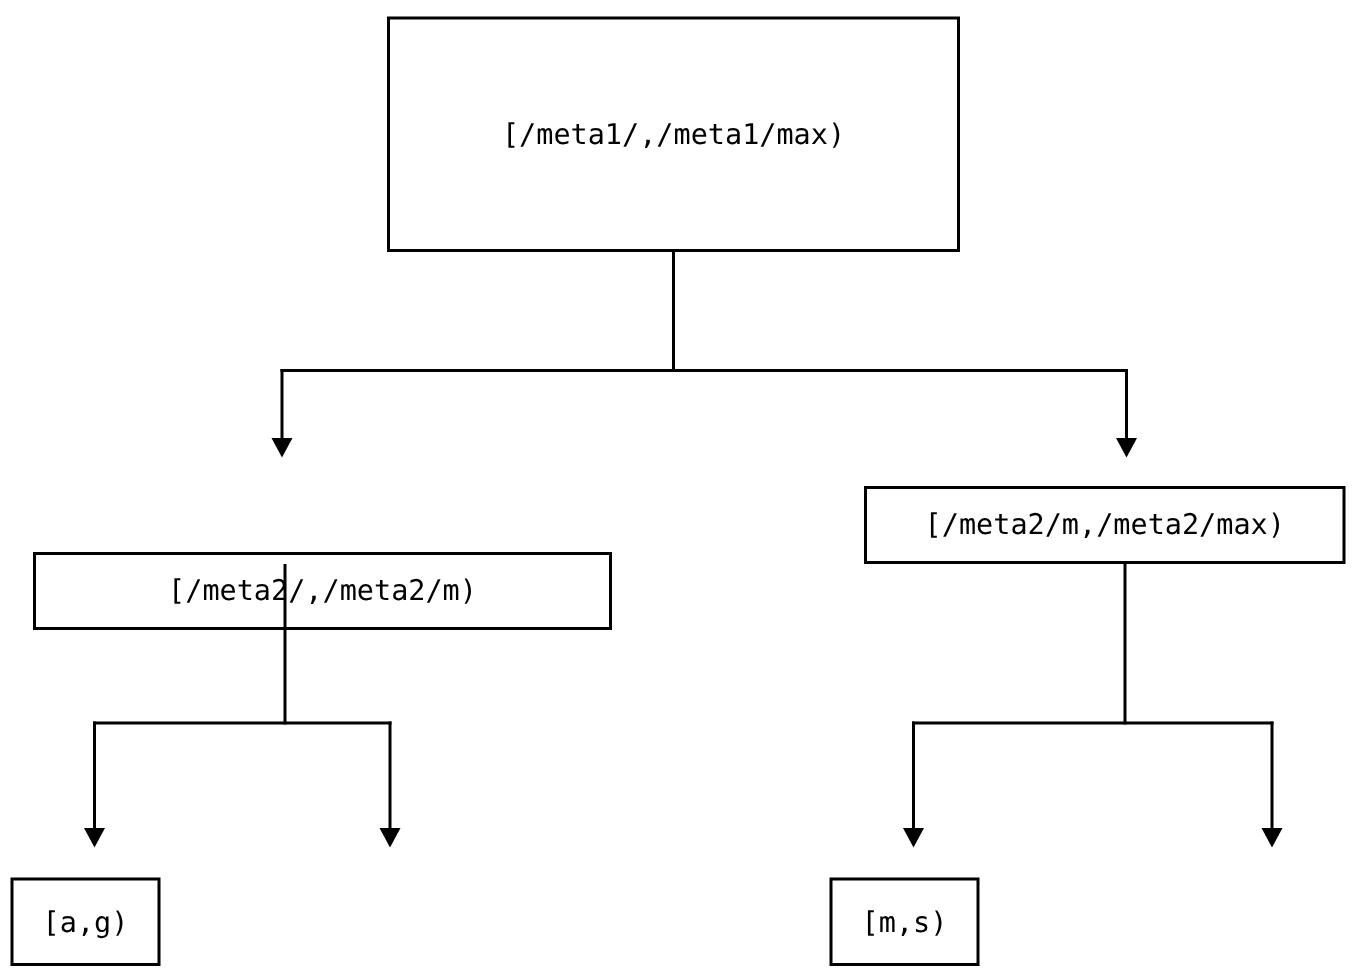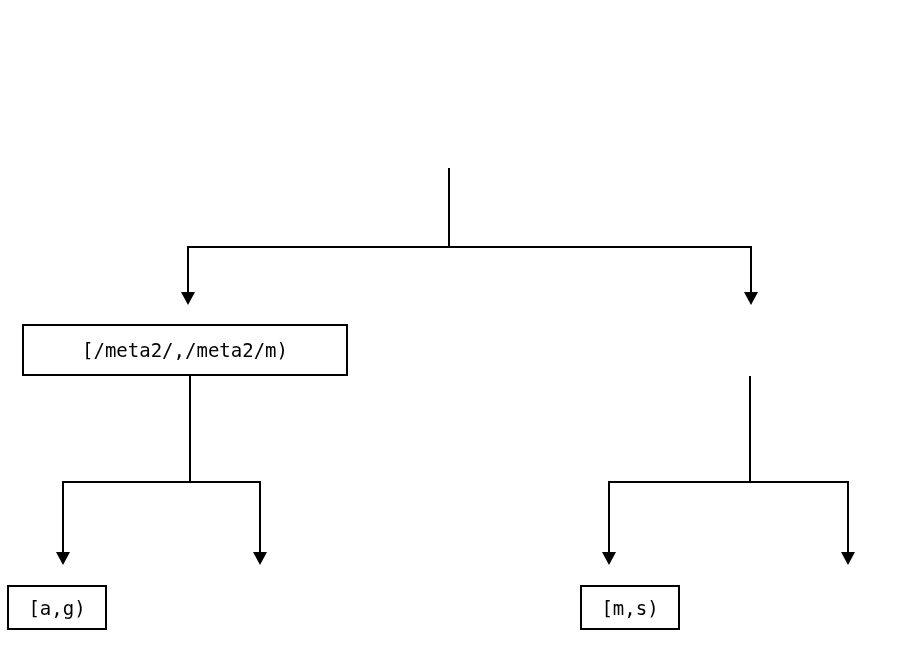--- a/index.html
+++ b/index.html
@@ -40,34 +40,35 @@
     height: 157px;
     font-size: 19px;
   }
   .node-mid {
     top: 324px;
     height: 52px;
     font-size: 19px;
   }
   .node-mid-left {
     left: 22px;
-    width: 326px;
+    width: 386px;
+    margin-top: 44px;
   }
   .node-mid-right {
     left: 576px;
     width: 321px;
   }
   .node-leaf {
     top: 585px;
-    height: 45px;
+    height: 59px;
     font-size: 19px;
   }
   .leaf-0 { left: 7px;   width: 100px; }
   .leaf-1 { left: 207px; width: 100px; }
-  .leaf-2 { left: 580px; width: 100px; justify-content: center; }
+  .leaf-2 { left: 553px; width: 100px; justify-content: center; }
   .leaf-3 { left: 779px; width: 120px; }
 
   
   .vline {
     position: absolute;
     width: 2px;
     background: #000000;
   }
   .hline {
     position: absolute;
@@ -82,35 +83,41 @@
     border-left: 7px solid transparent;
     border-right: 7px solid transparent;
     border-top: 13px solid #000000;
   }
 </style>
 </head>
 <body>
 
 <div id="canvas">
 
+  <div class="node node-root">
+    <span>[/meta1/,/meta1/max)</span>
+  </div>
 
   <div class="vline" style="left:448px; top:168px; height:80px;"></div>
 
   <div class="hline" style="left:187px; top:246px; width:565px;"></div>
 
   <div class="vline" style="left:187px; top:246px; height:47px;"></div>
   <div class="arrow" style="left:181px; top:292px;"></div>
 
   <div class="vline" style="left:750px; top:246px; height:47px;"></div>
   <div class="arrow" style="left:744px; top:292px;"></div>
 
   <div class="node node-mid node-mid-left">
     <span>[/meta2/,/meta2/m)</span>
   </div>
 
+  <div class="node node-mid node-mid-right">
+    <span>[/meta2/m,/meta2/max)</span>
+  </div>
 
   <div class="vline" style="left:189px; top:376px; height:107px;"></div>
   <div class="hline" style="left:62px; top:481px; width:199px;"></div>
   <div class="vline" style="left:62px; top:481px; height:72px;"></div>
   <div class="arrow" style="left:56px; top:552px;"></div>
   <div class="vline" style="left:259px; top:481px; height:72px;"></div>
   <div class="arrow" style="left:253px; top:552px;"></div>
 
   <div class="vline" style="left:749px; top:376px; height:107px;"></div>
   <div class="hline" style="left:608px; top:481px; width:241px;"></div>

